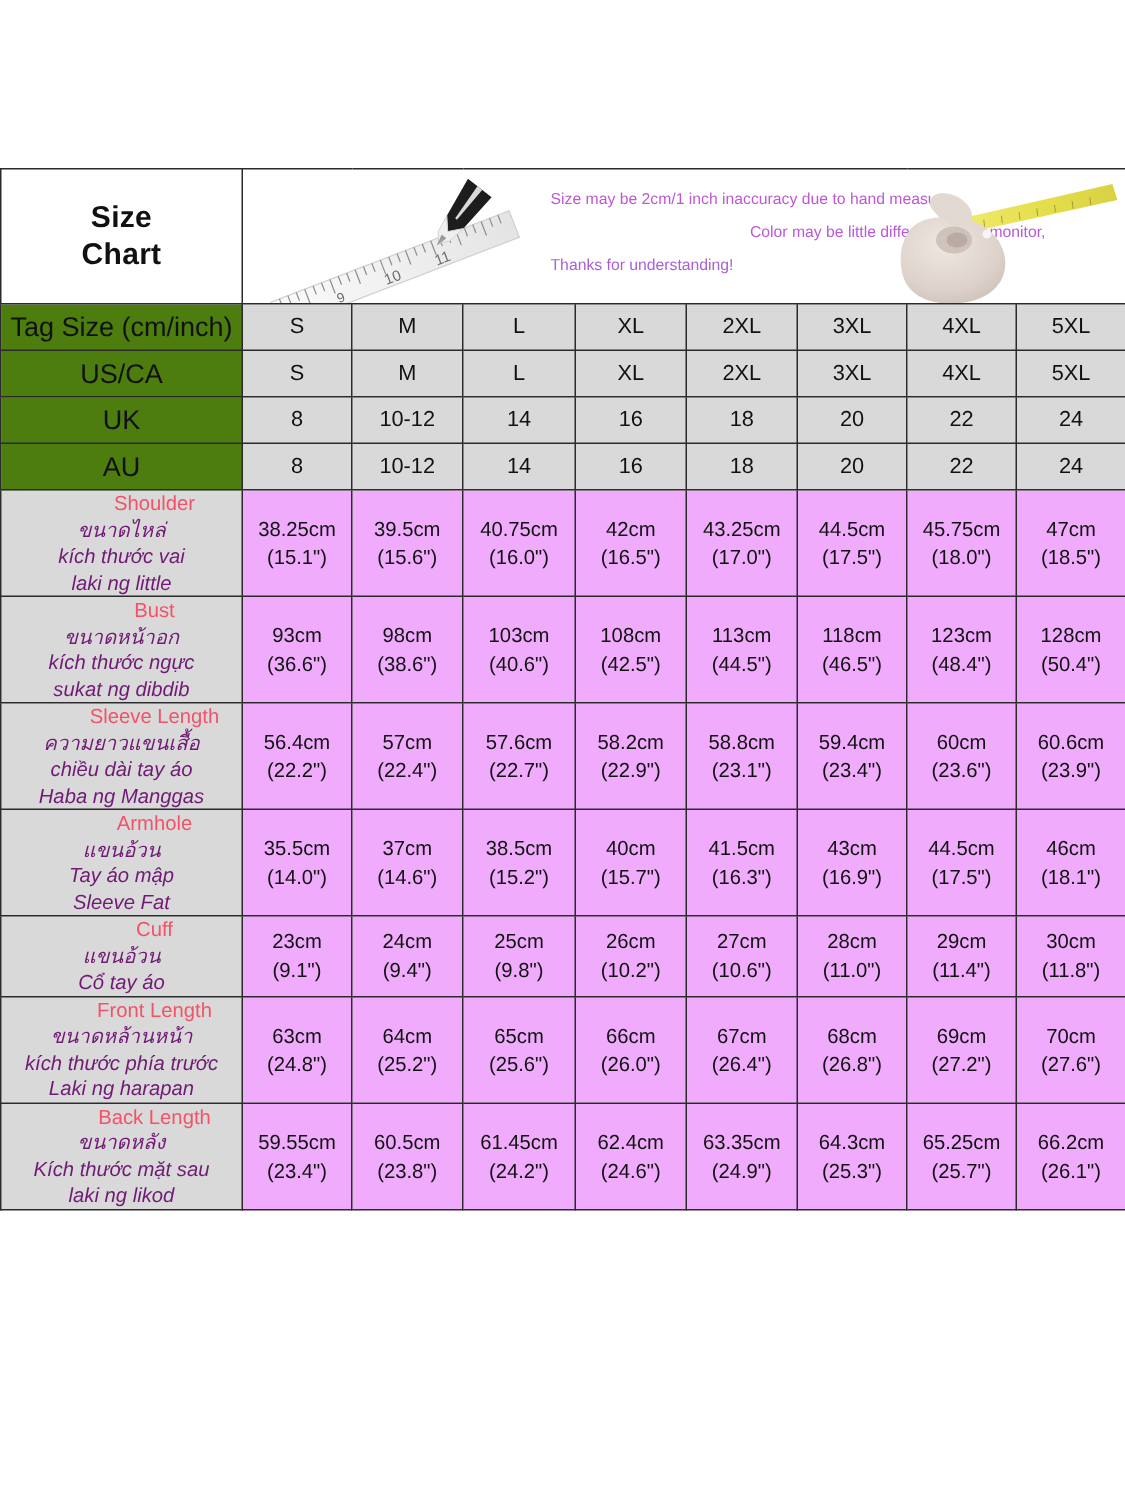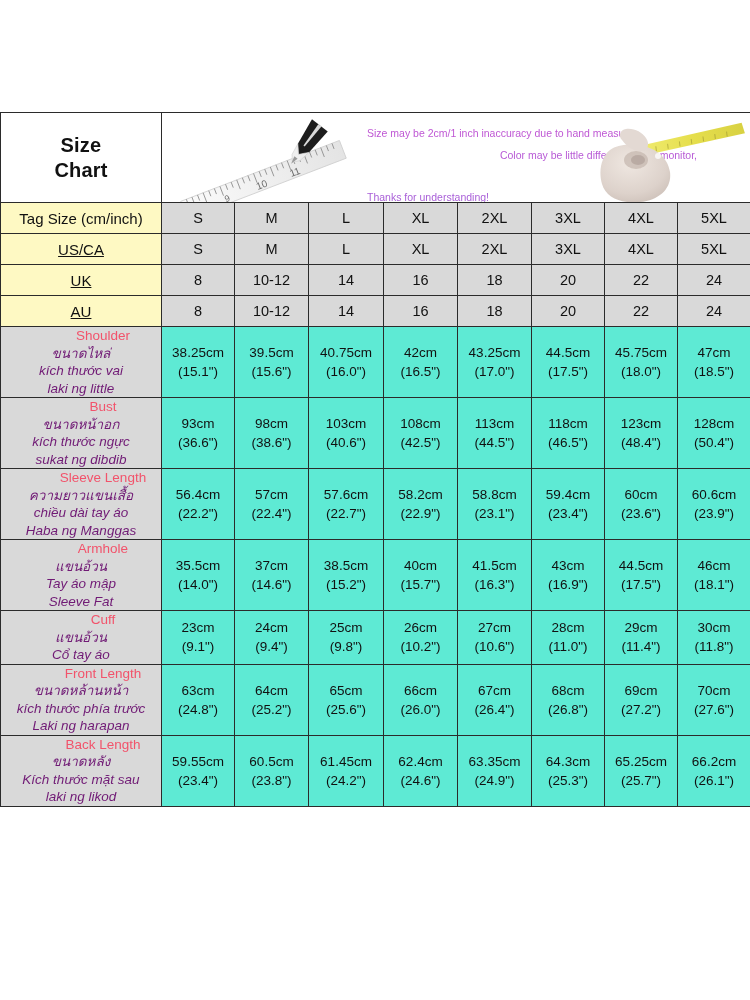--- a/index.html
+++ b/index.html
@@ -71,38 +71,38 @@
     left: 205px; top: 8px;
     width: 330px;
     text-align: left;
     font-size: 10.5px;
     line-height: 22px;
     color: #c24fd6;
     white-space: nowrap;
   }
   .notice div { color: #bf57d4; }
   .notice div:nth-child(2) { color: #b85ad6; text-align: right; }
-  .notice div:nth-child(3) { color: #a95fd8; margin-top: 20px; }
+  .notice div:nth-child(3) { color: #a95fd8; }
 
   
   .hand-art {
     position: absolute;
     right: 2px; top: 2px;
     width: 160px; height: 86px;
     overflow: hidden;
   }
 
   
   .hdr-label {
-    background: #fef9c3;
-    font-size: 15px;
+    background: #4d7c0f;
+    font-size: 18px;
     color: #ff2c2c;
     height: 31px;
   }
-  .hdr-label.plain { color: #111; text-decoration: underline; }
+  .hdr-label.plain { color: #111; }
   .hdr-cell {
     background: #d9d9d9;
     font-size: 14.5px;
     height: 31px;
     color: #111;
   }
 
   
   .meas-label {
     background: #d9d9d9;
@@ -115,21 +115,21 @@
     display: block;
     padding-left: 44px;
   }
   .meas-label .alt {
     color: #701a75;
     font-size: 13.5px;
     display: block;
     font-style: italic;
   }
   .meas-cell {
-    background: #5eead4;
+    background: #f0abfc;
     font-size: 13.5px;
     line-height: 19px;
     color: #111;
     padding: 6px 1px;
   }
   .meas-cell .cm { display: block; }
   .meas-cell .inch { display: block; }
 </style>
 </head>
 <body>

